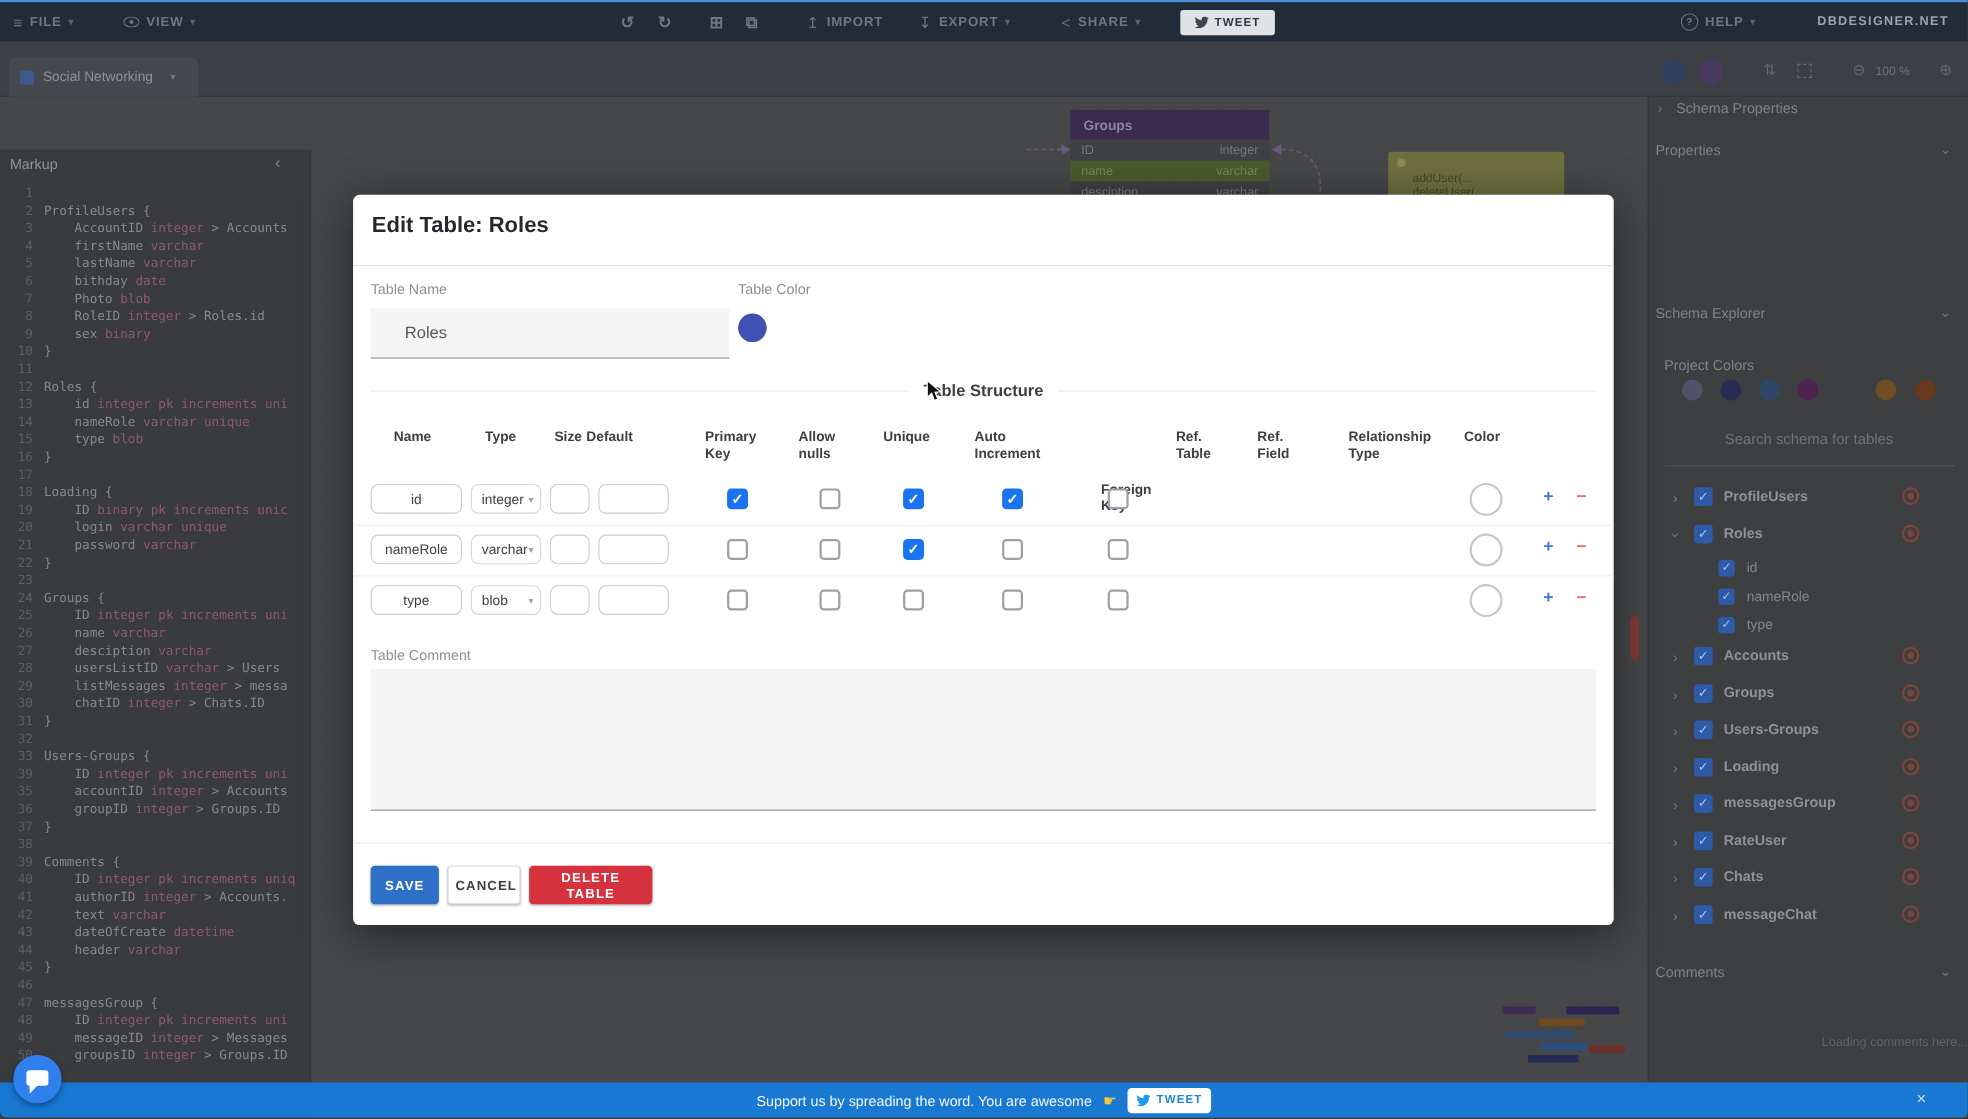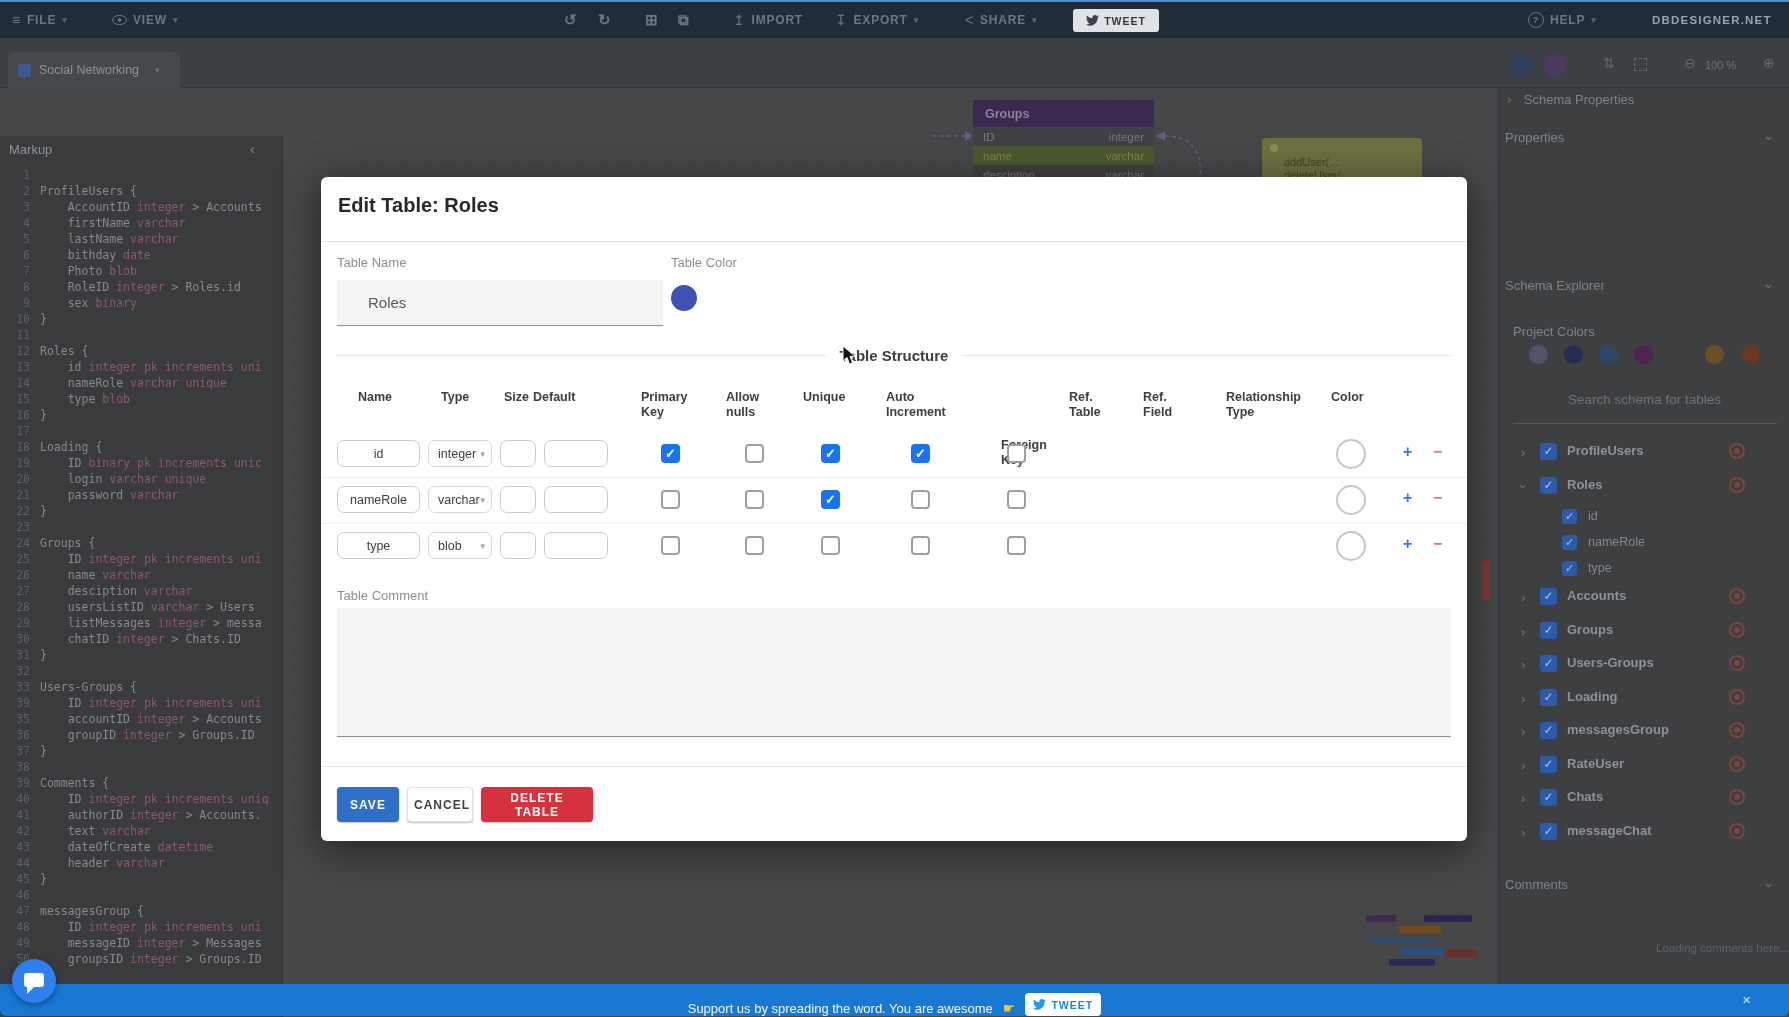--- a/index.html
+++ b/index.html
@@ -101,21 +101,21 @@
   .pm.plus{color:#3d74e0;}
   .pm.minus{color:#e0766e;}
   .comment-area{position:absolute;left:16px;top:431px;width:1114px;height:129px;background:#f4f4f4;border:none;border-bottom:1px solid #8f8f8f;box-sizing:border-box;resize:none;}
   .m-bdiv{position:absolute;left:0;top:589px;width:100%;border-top:1px solid #e5e5e5;}
   .btn{position:absolute;top:610px;height:35px;border:none;border-radius:4px;font-size:12px;font-weight:bold;letter-spacing:1px;font-family:"Liberation Sans",sans-serif;box-shadow:0 1px 2px rgba(0,0,0,.25);}
   .btn.save{left:16px;width:62px;background:#2e6fc7;color:#fff;}
   .btn.cancel{left:86px;width:66px;background:#fff;color:#3c4043;border:1px solid #e0e0e0;}
   .btn.delete{left:160px;width:112px;background:#d6323e;color:#fff;}
 
   
-  .footer{position:absolute;left:0;top:984px;width:1789px;height:32px;background:#1878d2;z-index:80;display:flex;align-items:flex-end;justify-content:center;gap:10px;border-radius:0 0 6px 6px;}
+  .footer{position:absolute;left:0;top:984px;width:1789px;height:32px;background:#1878d2;z-index:80;display:flex;align-items:center;justify-content:center;gap:10px;border-radius:0 0 6px 6px;}
   .footer .msg{color:#f2f7fc;font-size:13px;}
   .footer .hand{color:#f5c542;font-size:14px;}
   .tweet-foot{width:76px;height:23px;background:#fff;border-radius:4px;display:flex;align-items:center;justify-content:center;gap:5px;color:#1b87d8;font-size:10.5px;font-weight:bold;letter-spacing:1px;border:none;}
   .foot-close{position:absolute;right:38px;top:7px;color:#cfe2f5;font-size:15px;}
 
   .chat-bubble{position:absolute;left:12px;top:959px;width:44px;height:44px;border-radius:50%;background:#2f80ed;z-index:90;box-shadow:0 2px 6px rgba(0,0,0,.4);}
   .chat-ic{position:absolute;left:12px;top:14px;width:20px;height:14px;background:#fff;border-radius:3px;}
   .chat-ic::after{content:"";position:absolute;left:3px;top:13px;border:4px solid transparent;border-top-color:#fff;border-left-color:#fff;}
 
   .cursor{position:absolute;left:842px;top:345px;z-index:100;}

